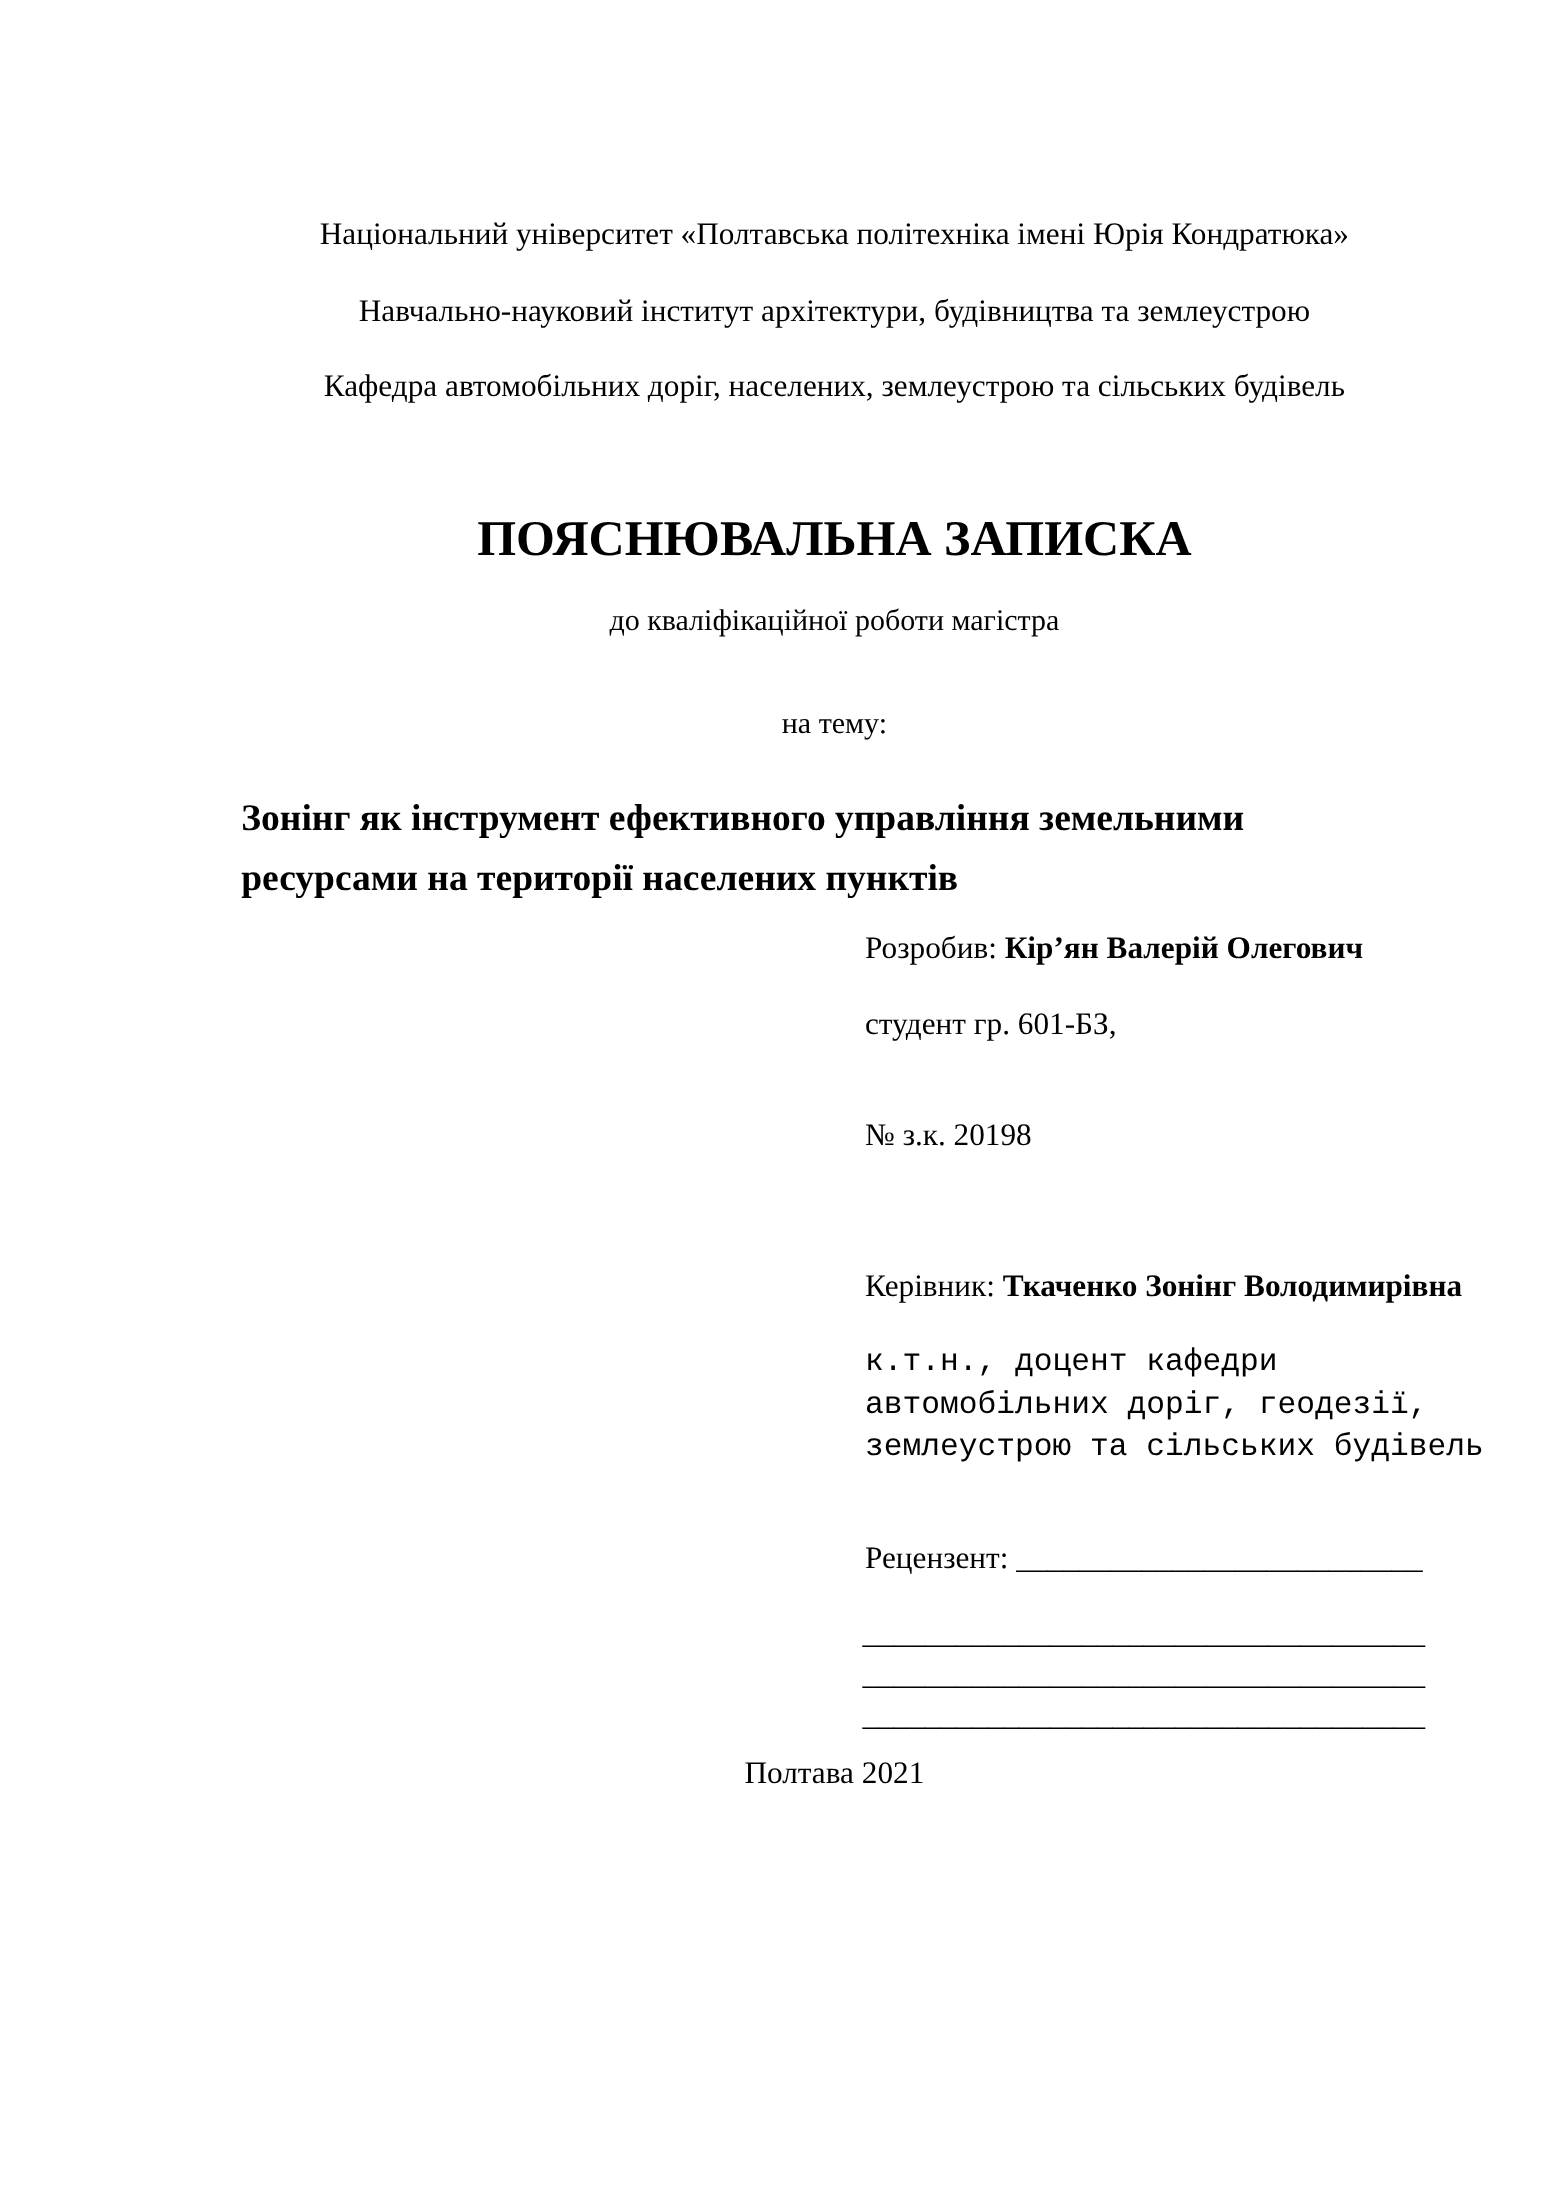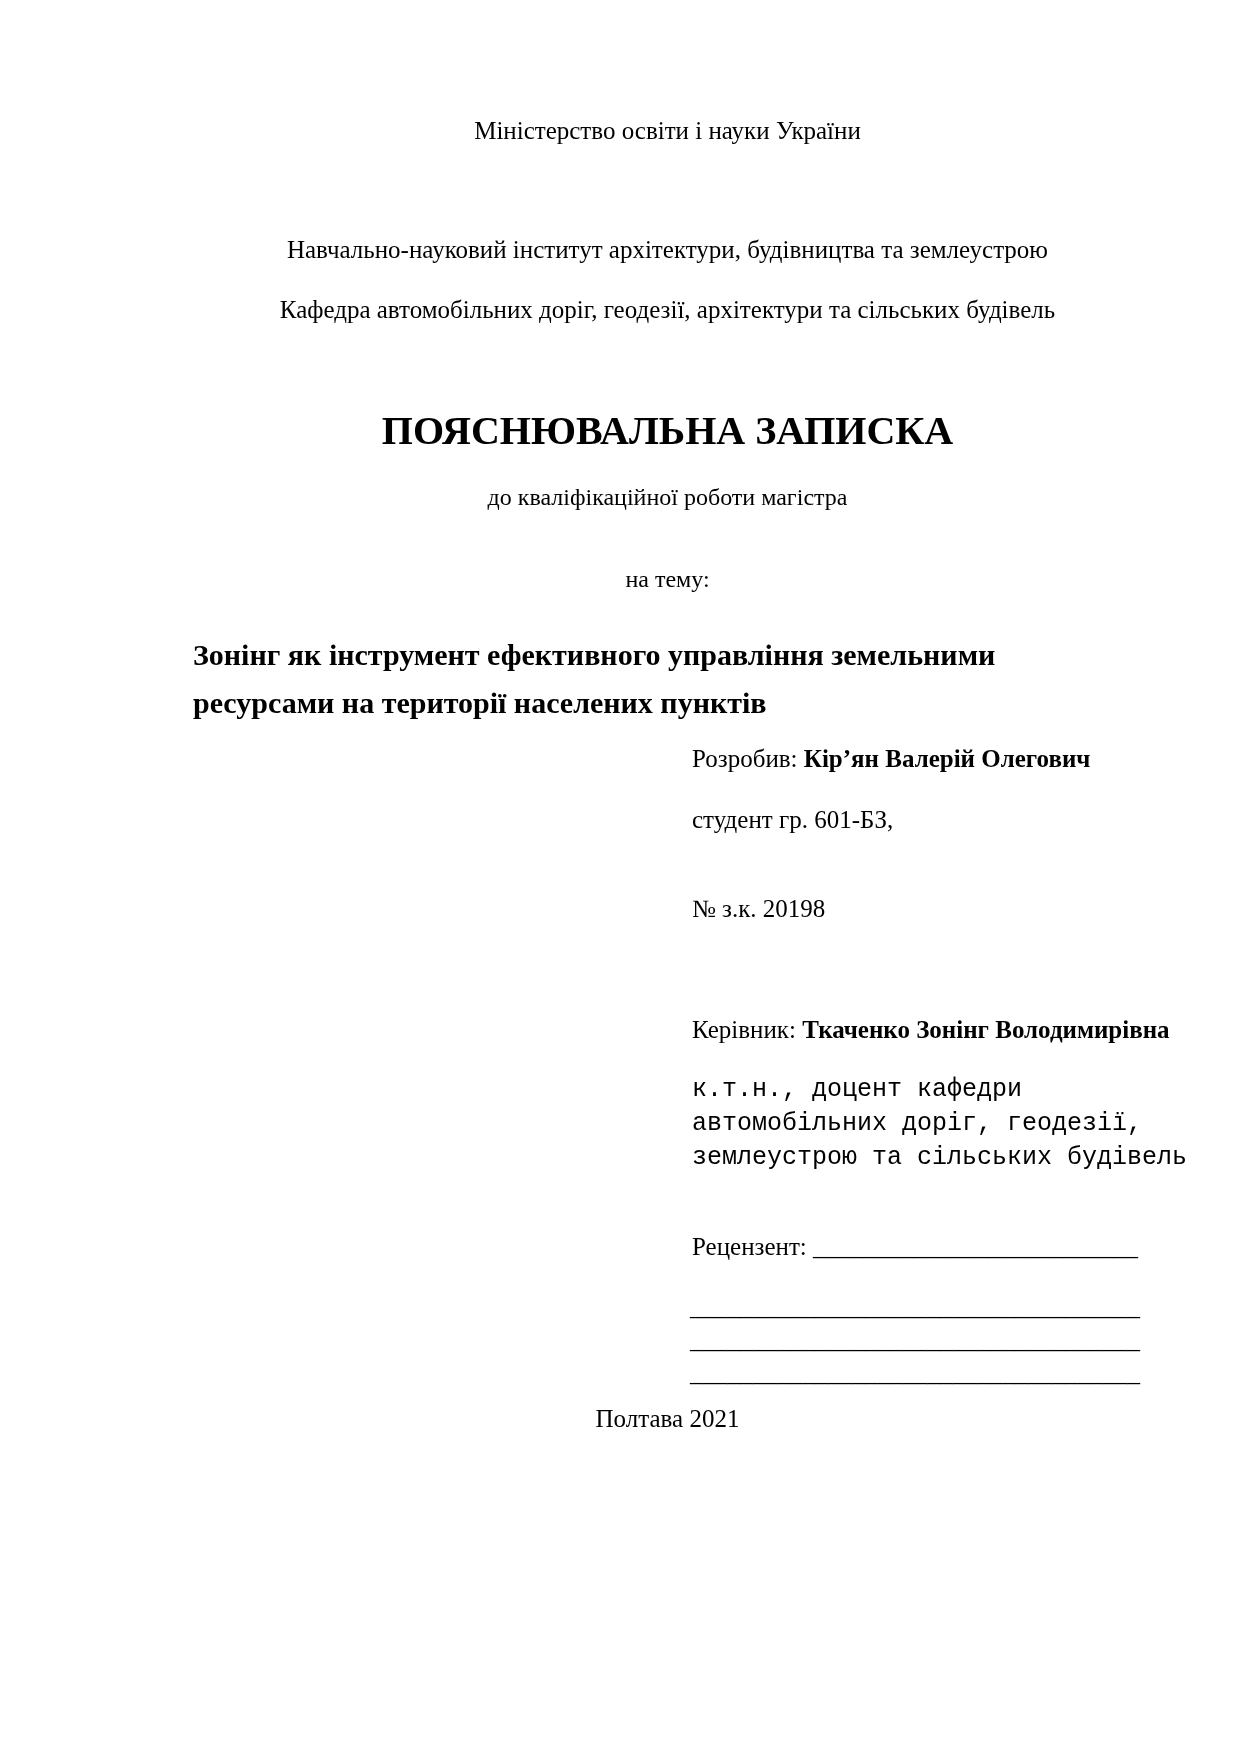--- a/index.html
+++ b/index.html
@@ -39,26 +39,26 @@
   .rightcol { left: 652px; text-align: left; }
   .nowrap { white-space: nowrap; }
   .bold { font-weight: bold; }
   .sigblock { line-height: 33px; }
 </style>
 </head>
 <body>
 
 <div class="page">
 
-  <div class="centerband hdr" style="top:116px">Міністерство освіти і науки України</div>
 
+  <div class="centerband hdr" style="top:173px">Національний університет «Полтавська політехніка імені Юрія Кондратюка»</div>
 
   <div class="centerband hdr" style="top:235px">Навчально-науковий інститут архітектури, будівництва та землеустрою</div>
 
-  <div class="centerband hdr" style="top:295px">Кафедра автомобільних доріг, геодезії, архітектури та сільських будівель</div>
+  <div class="centerband hdr" style="top:295px">Кафедра автомобільних доріг, населених, землеустрою та сільських будівель</div>
 
   <div class="centerband main-title" style="top:408px">ПОЯСНЮВАЛЬНА ЗАПИСКА</div>
 
   <div class="centerband sub-bold" style="top:482px">до кваліфікаційної роботи магістра</div>
 
   <div class="centerband sub-bold" style="top:564px">на тему:</div>
 
   <div class="abs topic" style="top:631px">Зонінг як інструмент ефективного управління земельними ресурсами на території населених пунктів</div>
 
   <div class="abs rightcol body-text nowrap" style="top:742px"><span>Розробив: </span><span class="bold">Кір’ян Валерій Олегович</span></div>

